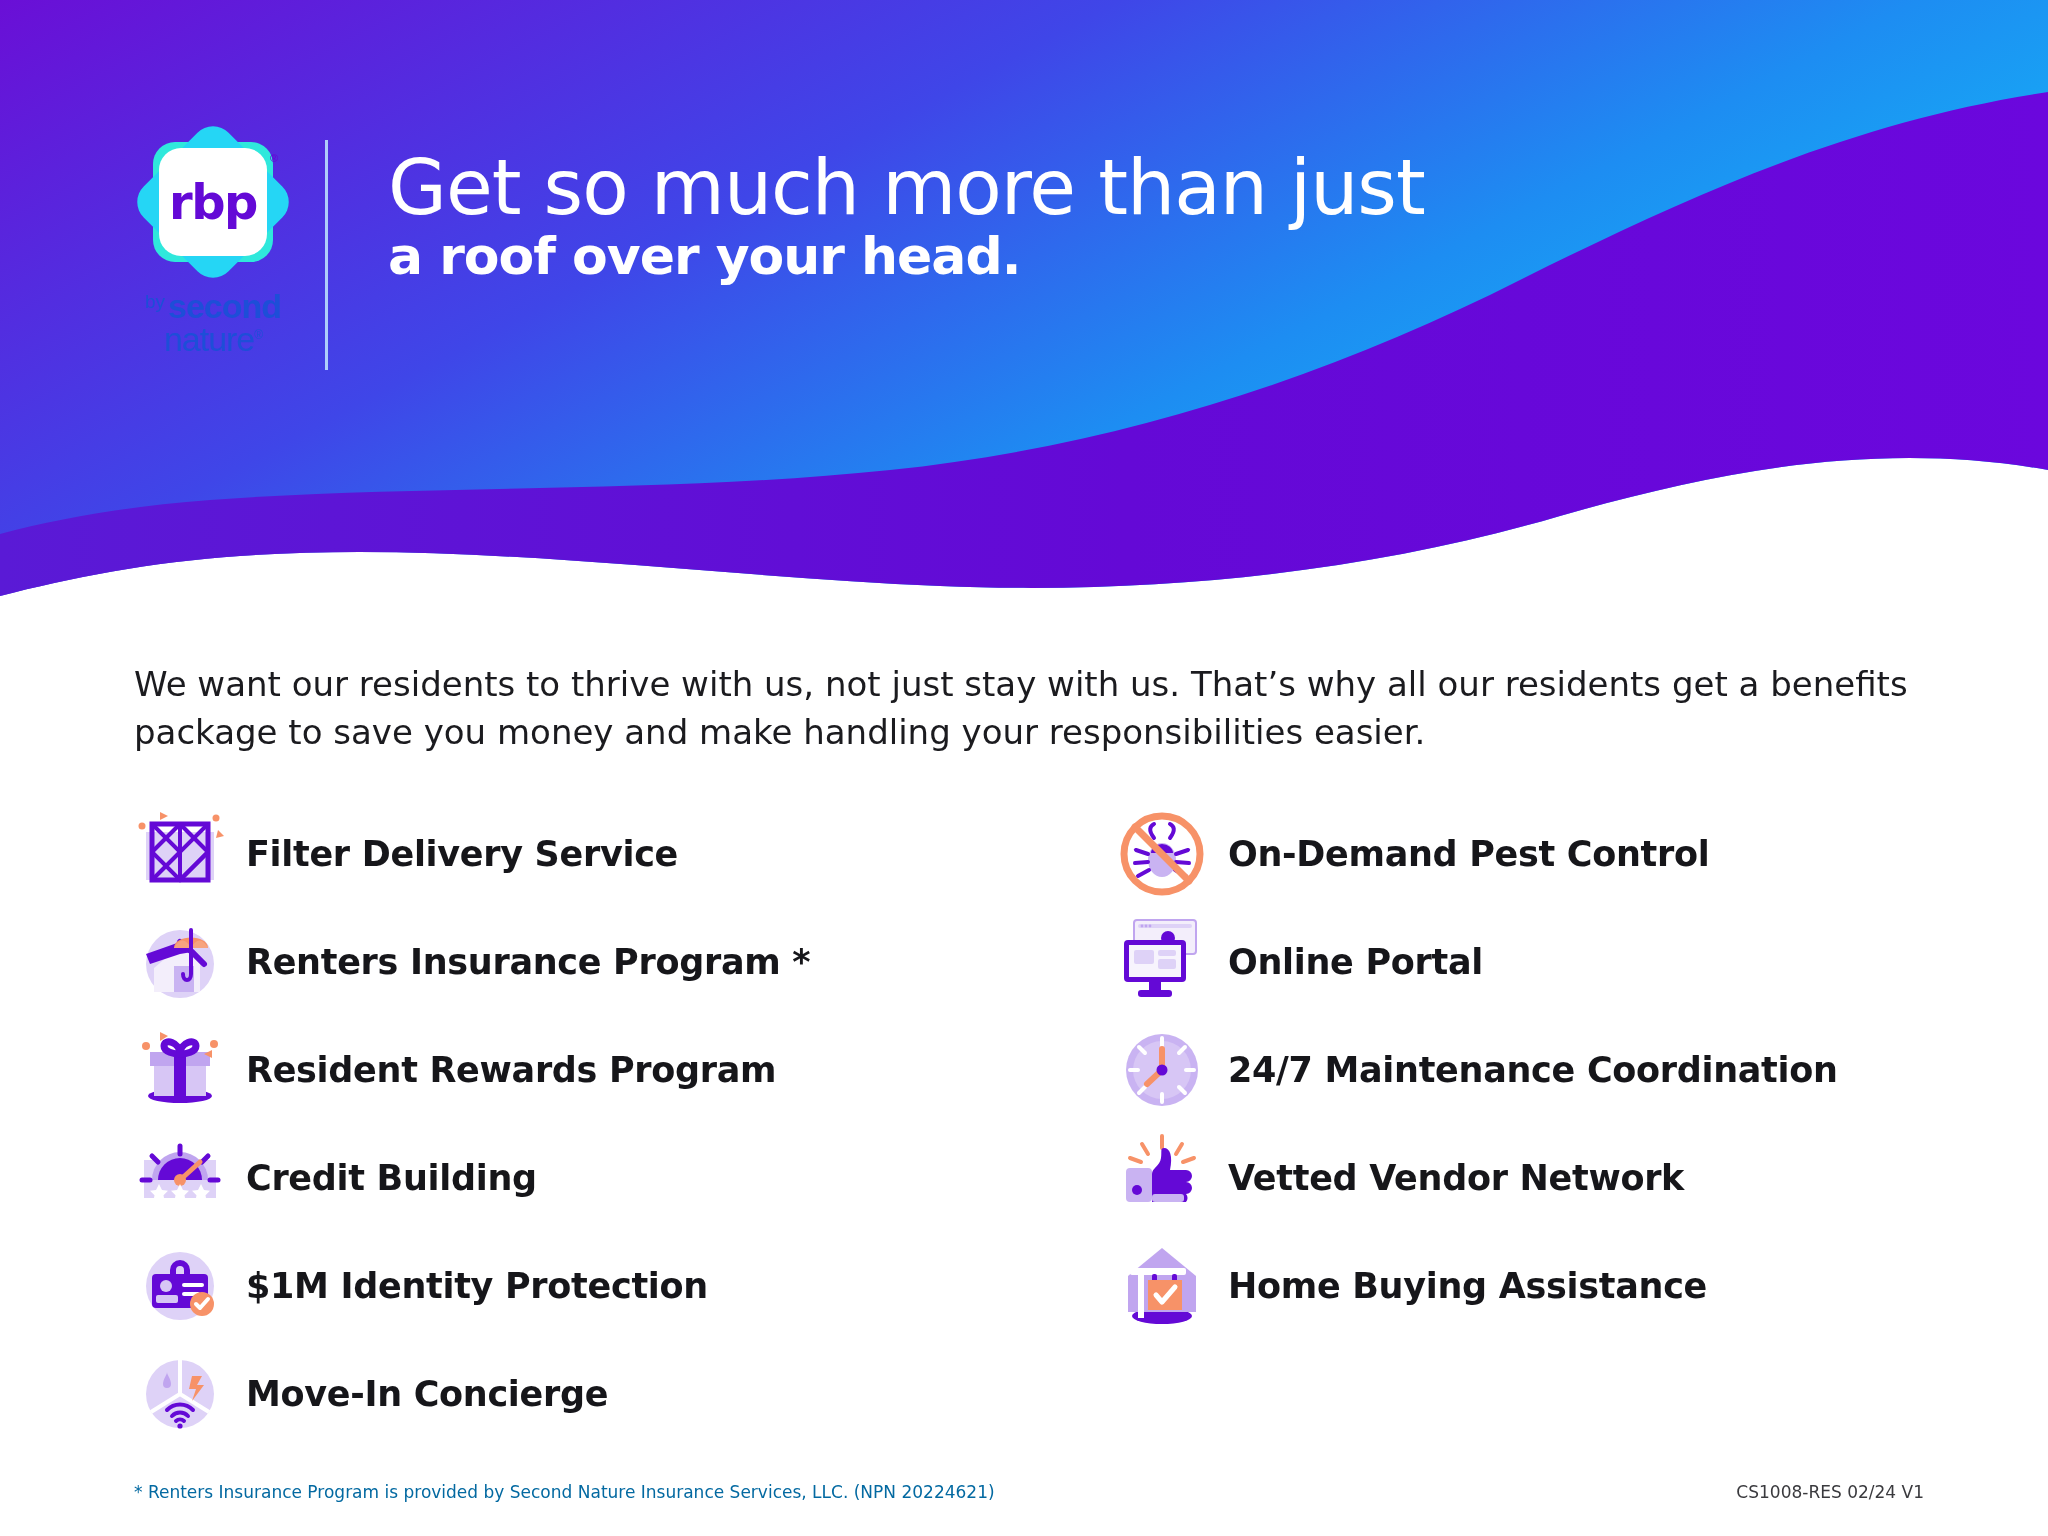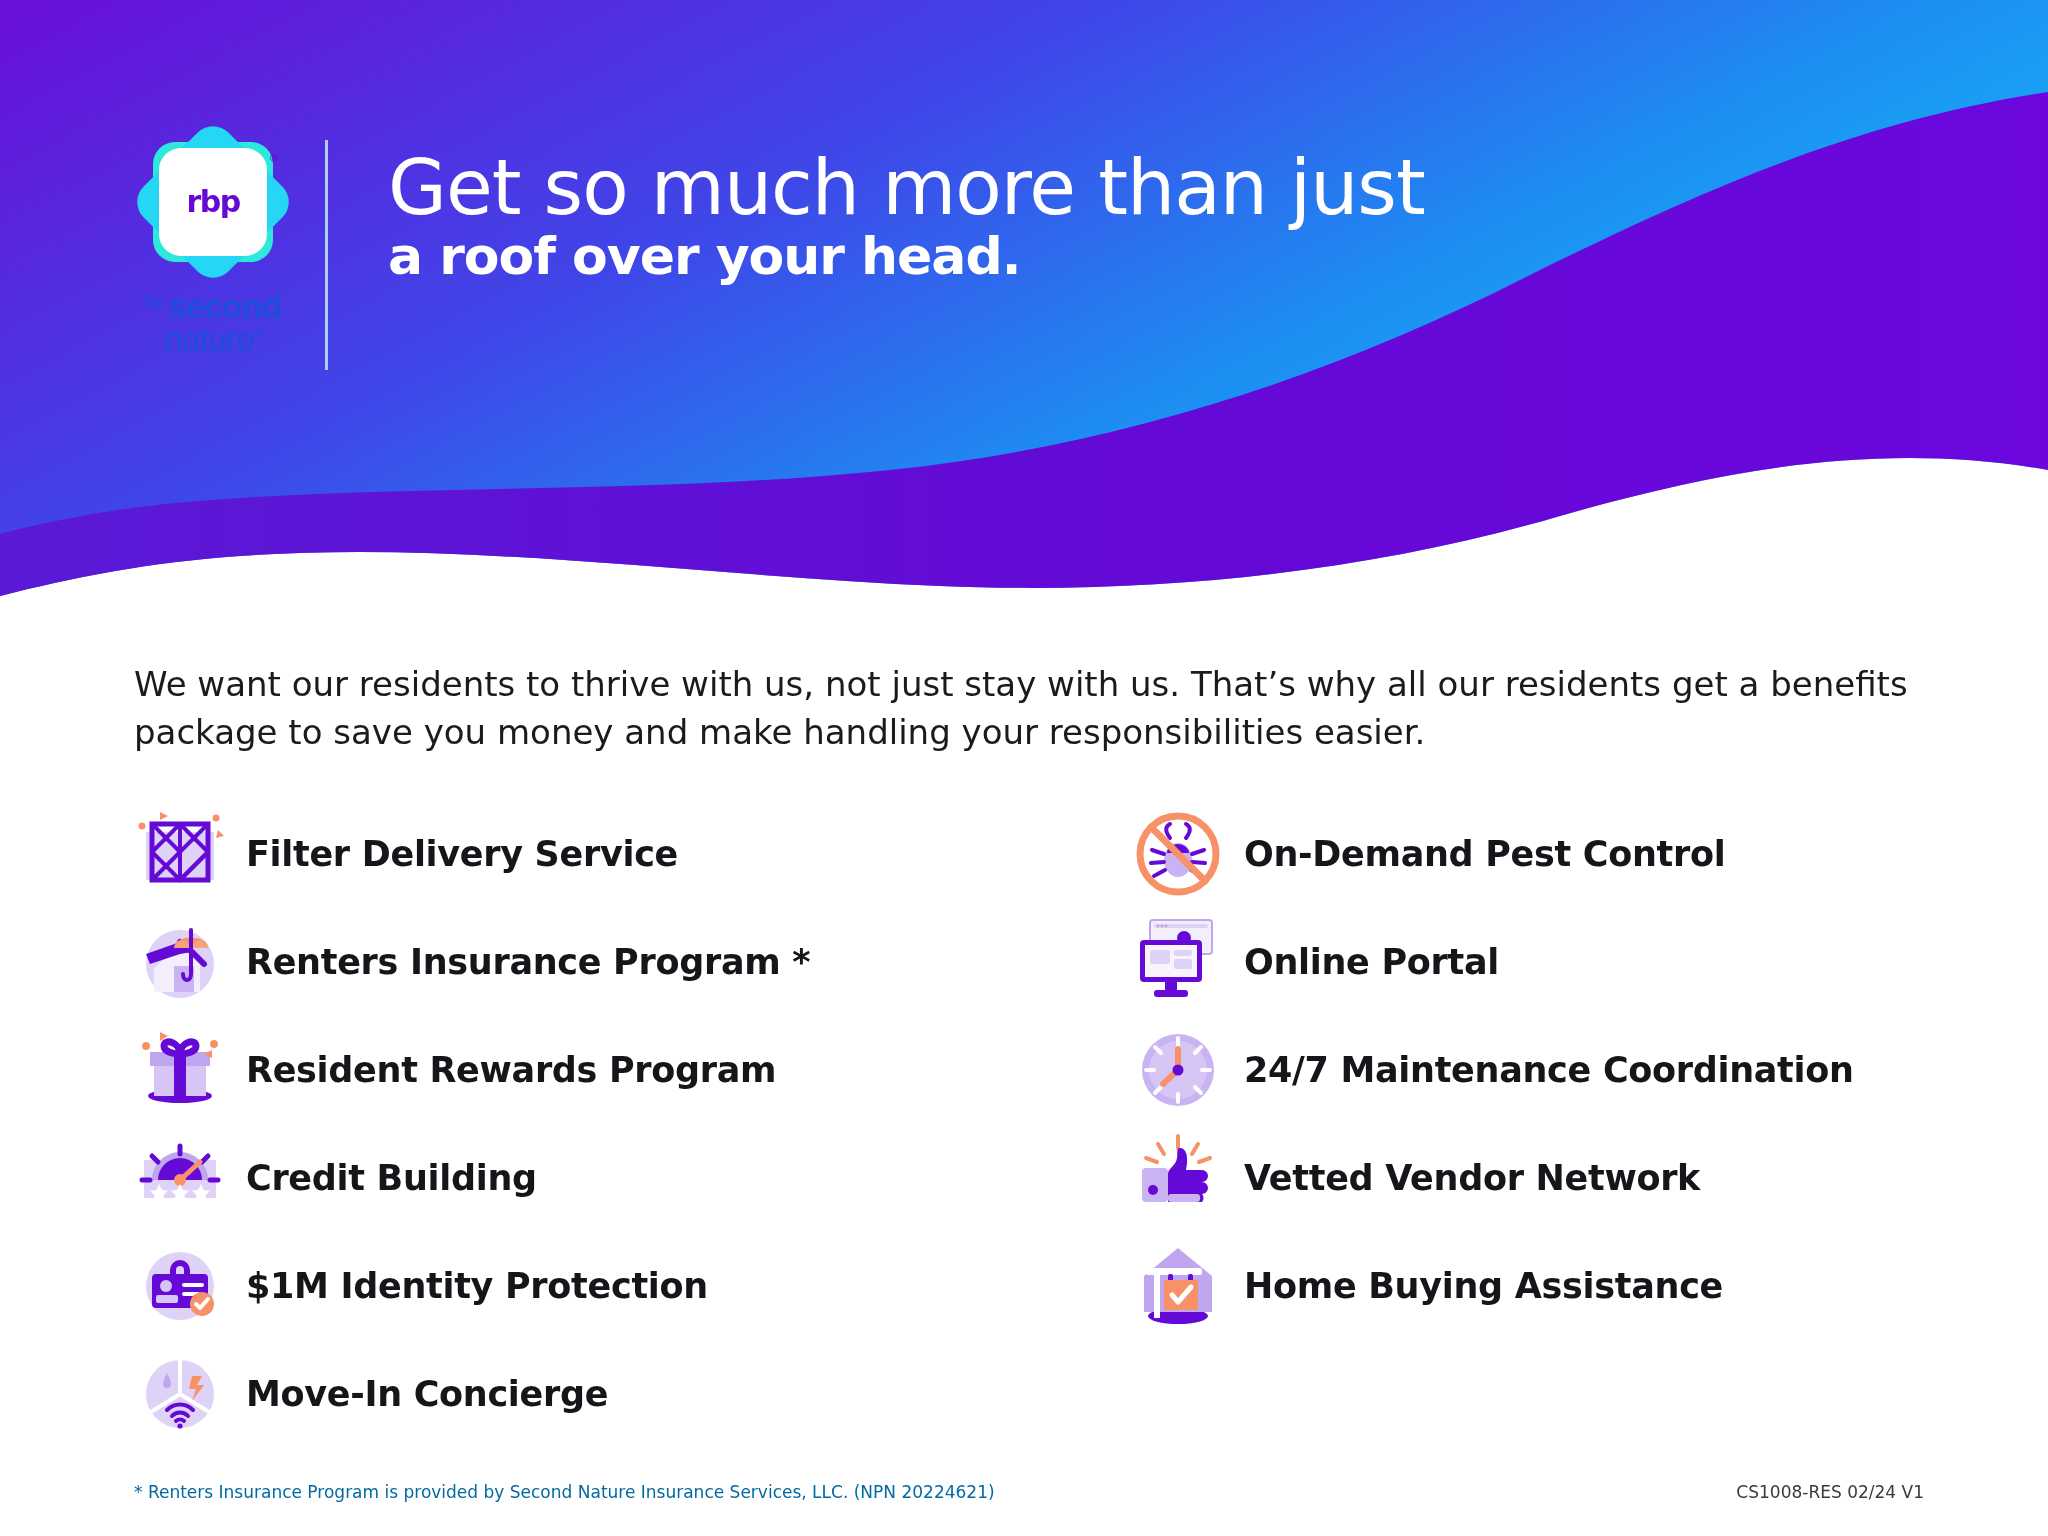--- a/index.html
+++ b/index.html
@@ -35,21 +35,21 @@
   #logo-diamond { transform:rotate(45deg); border-radius:22px; }
   #logo-square  { border-radius:22px; }
   #logo-diamond.cyan2 { background:#25d6f5; }
   #logo-white {
     position:absolute; left:20px; top:20px; width:108px; height:108px;
     background:#ffffff; border-radius:22px;
     display:flex; align-items:center; justify-content:center;
   }
   #logo-wordmark {
     font-family:"DejaVu Sans", sans-serif;
-    font-weight:700; font-size:30px; color:#6409d6;
+    font-weight:700; font-size:48px; color:#6409d6;
     letter-spacing:-1.5px; line-height:1; position:relative;
   }
   #logo-reg {
     position:absolute; right:-11px; top:4px;
     font-size:11px; font-weight:700; color:#6409d6;
   }
   #logo-sub {
     margin-top:14px; text-align:center; color:#1d4ed8;
     line-height:0.96;
   }
@@ -85,21 +85,21 @@
   
   #intro {
     position:absolute; left:134px; top:660px; width:1790px;
     font-family:"DejaVu Sans", sans-serif;
     font-size:34px; line-height:1.42; color:#1b1b1f; font-weight:400;
   }
 
   
   #benefits {
     position:absolute; left:134px; top:800px; width:1790px;
-    display:flex; gap:48px;
+    display:flex; gap:32px;
   }
   .bcol { width:950px; }
   .bcol.right { width:790px; }
   .brow {
     display:flex; align-items:center; height:108px;
   }
   .bicon {
     width:92px; height:92px; flex:0 0 92px;
     position:relative; margin-right:20px;
   }

